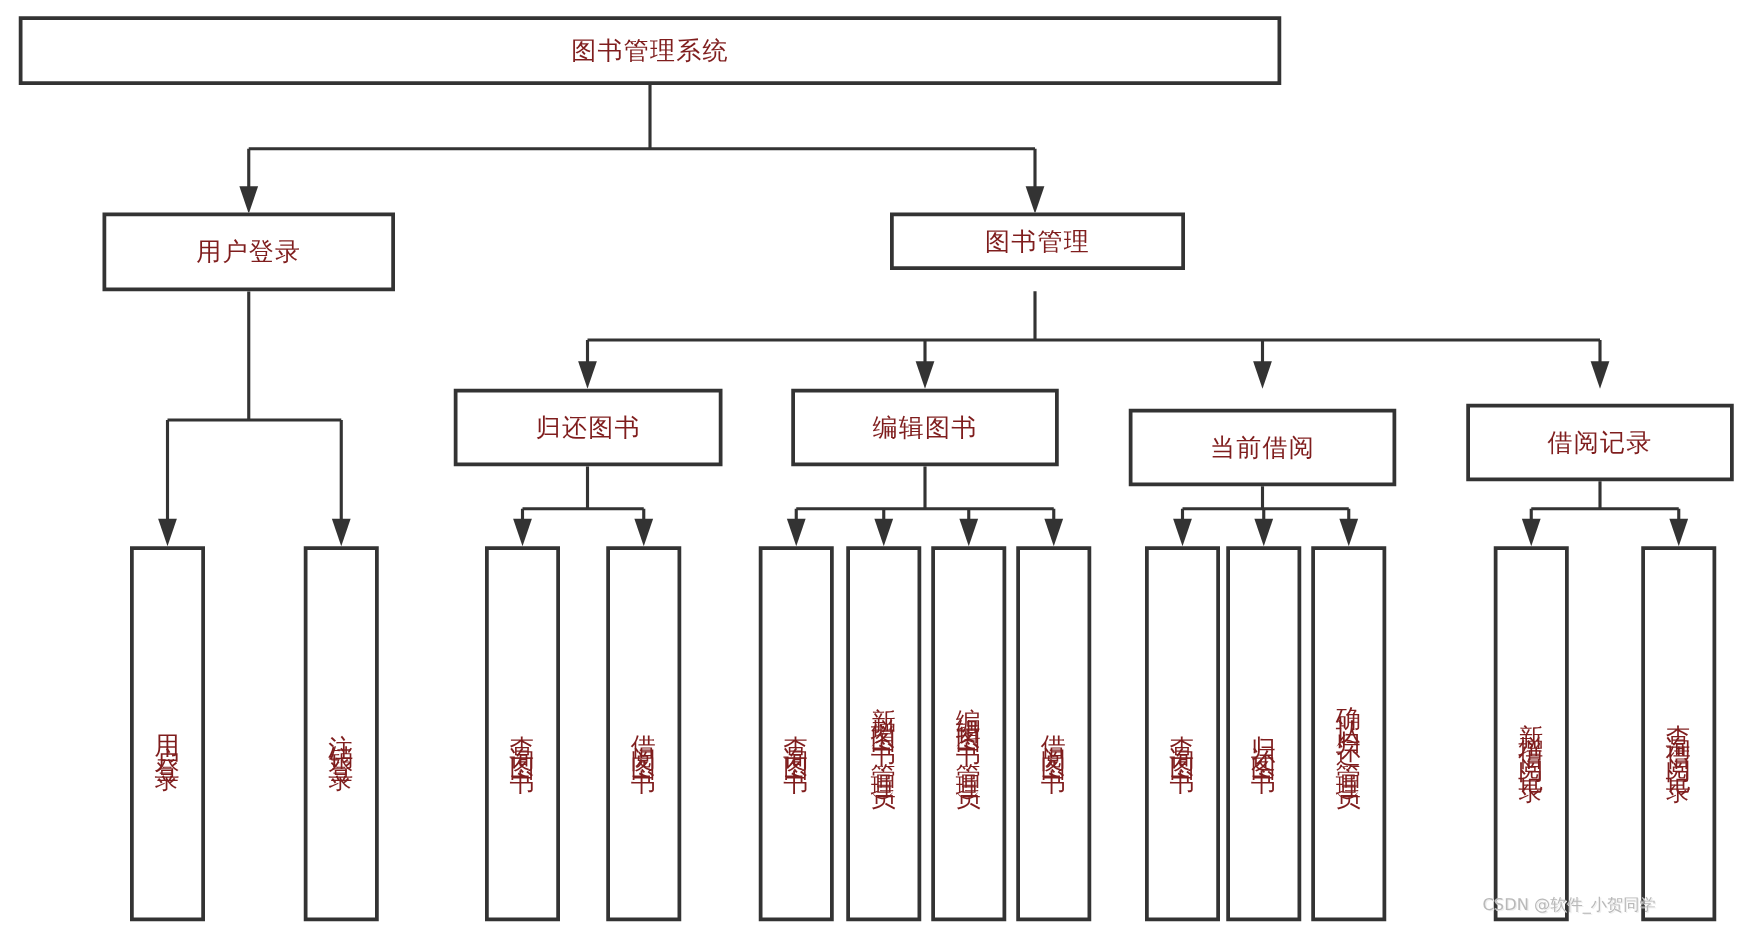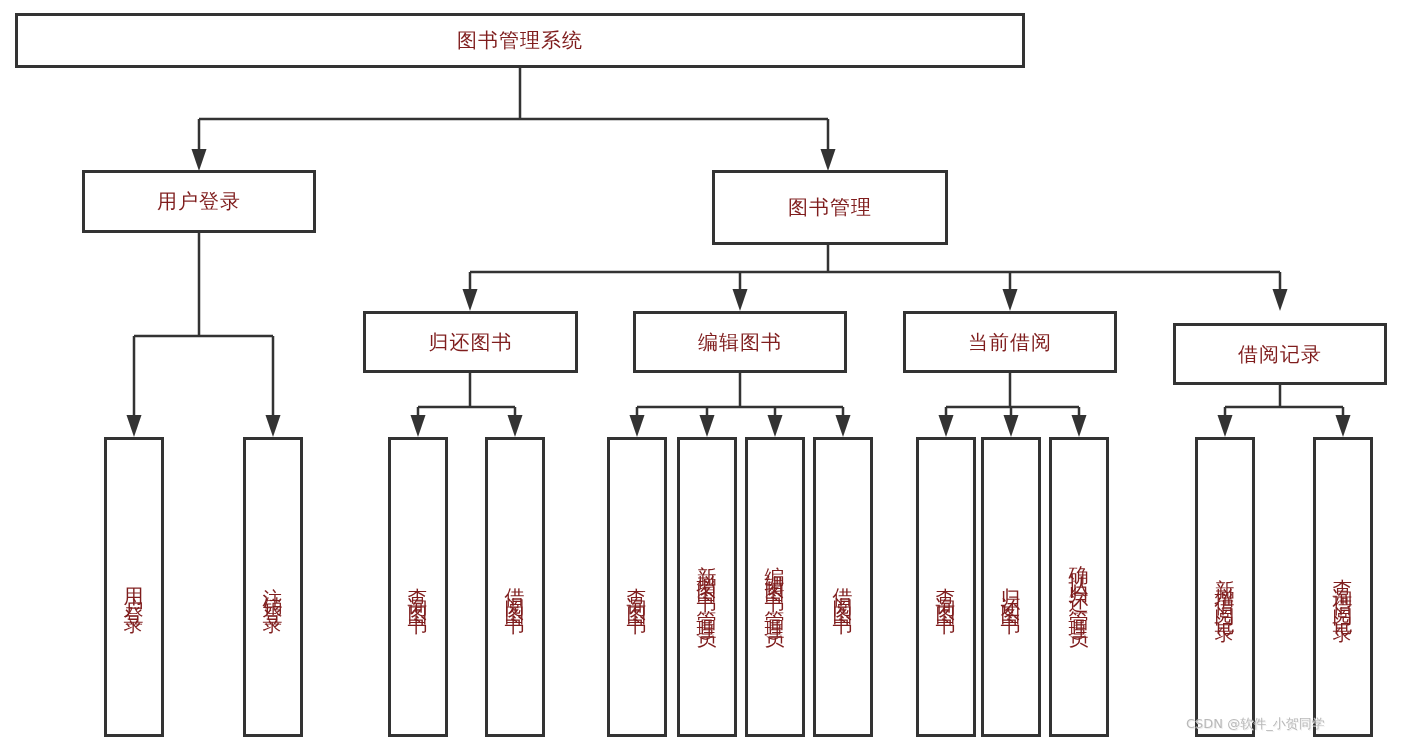--- a/index.html
+++ b/index.html
@@ -97,25 +97,25 @@
       <polygon points="1003.5,415 1018.5,415 1011,437"></polygon>
       <polygon points="1071.5,415 1086.5,415 1079,437"></polygon>
       <polygon points="1217.5,415 1232.5,415 1225,437"></polygon>
       <polygon points="1335.5,415 1350.5,415 1343,437"></polygon>
     </g>
   </svg>
 
   <div class="node" style="left:15px; top:13px; width:1010px; height:55px;">图书管理系统</div>
 
   <div class="node" style="left:82px; top:170px; width:234px; height:63px;">用户登录</div>
-  <div class="node" style="left:712px; top:170px; width:236px; height:75px;">图书管理</div>
+  <div class="node" style="left:712px; top:170px; width:236px; height:46px;">图书管理</div>
 
   <div class="node" style="left:363px; top:311px; width:215px; height:62px;">归还图书</div>
   <div class="node" style="left:633px; top:311px; width:214px; height:62px;">编辑图书</div>
-  <div class="node" style="left:903px; top:311px; width:214px; height:62px;">当前借阅</div>
+  <div class="node" style="left:903px; top:327px; width:214px; height:62px;">当前借阅</div>
   <div class="node" style="left:1173px; top:323px; width:214px; height:62px;">借阅记录</div>
 
   <div class="node leaf" style="left:104px; top:437px; width:60px; height:300px;">用户登录</div>
   <div class="node leaf" style="left:243px; top:437px; width:60px; height:300px;">注销登录</div>
 
   <div class="node leaf" style="left:388px; top:437px; width:60px; height:300px;">查询图书</div>
   <div class="node leaf" style="left:485px; top:437px; width:60px; height:300px;">借阅图书</div>
 
   <div class="node leaf" style="left:607px; top:437px; width:60px; height:300px;">查询图书</div>
   <div class="node leaf" style="left:677px; top:437px; width:60px; height:300px;">新增图书（管理员）</div>

